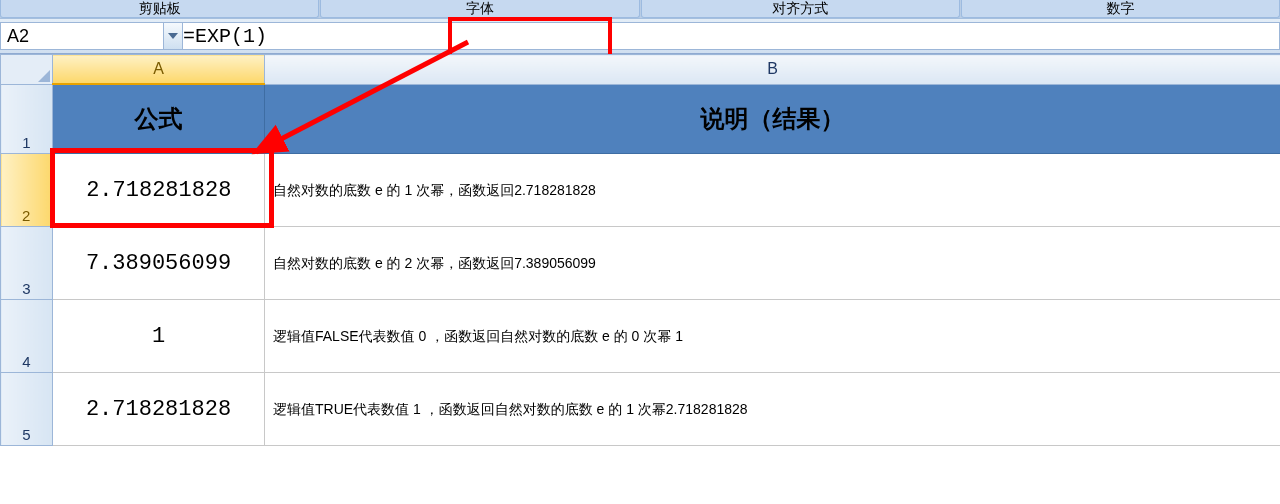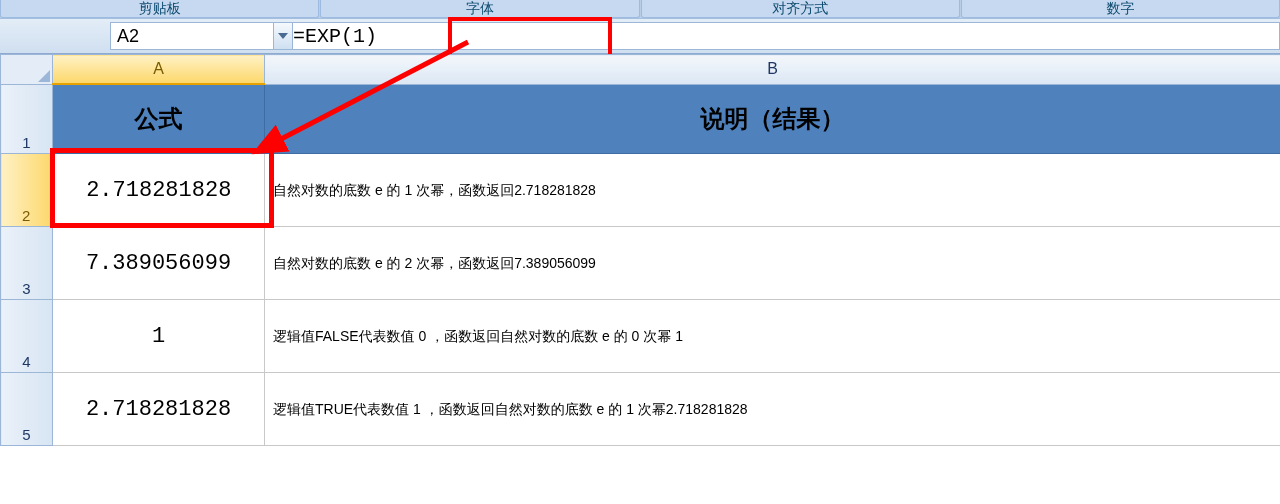--- a/index.html
+++ b/index.html
@@ -17,41 +17,40 @@
   .ribbon-strip {
     height: 18px;
     display: flex;
     gap: 1px;
     background: #b9cde5;
   }
   .ribbon-group {
     flex: 1;
     text-align: center;
     font-size: 14px;
-    color: #0c4a6e;
+    color: #000000;
     background: #c6d9f0;
     border: 1px solid #9dbbe0;
     border-top: none;
     border-radius: 0 0 3px 3px;
     line-height: 16px;
   }
 
   
   .fbar-row {
     display: flex;
     align-items: center;
     height: 34px;
     background: linear-gradient(#e3edf7, #d0dff0);
     border-top: 1px solid #a5bfde;
     border-bottom: 1px solid #8faad1;
   }
   .namebox-wrap {
     display: flex;
     align-items: center;
-    margin-left: 110px; 
   }
   .namebox {
     width: 150px;
     height: 26px;
     background: #fff;
     border: 1px solid #9cb6d8;
     display: flex;
     align-items: center;
     padding: 0 6px;
     font-size: 18px;

